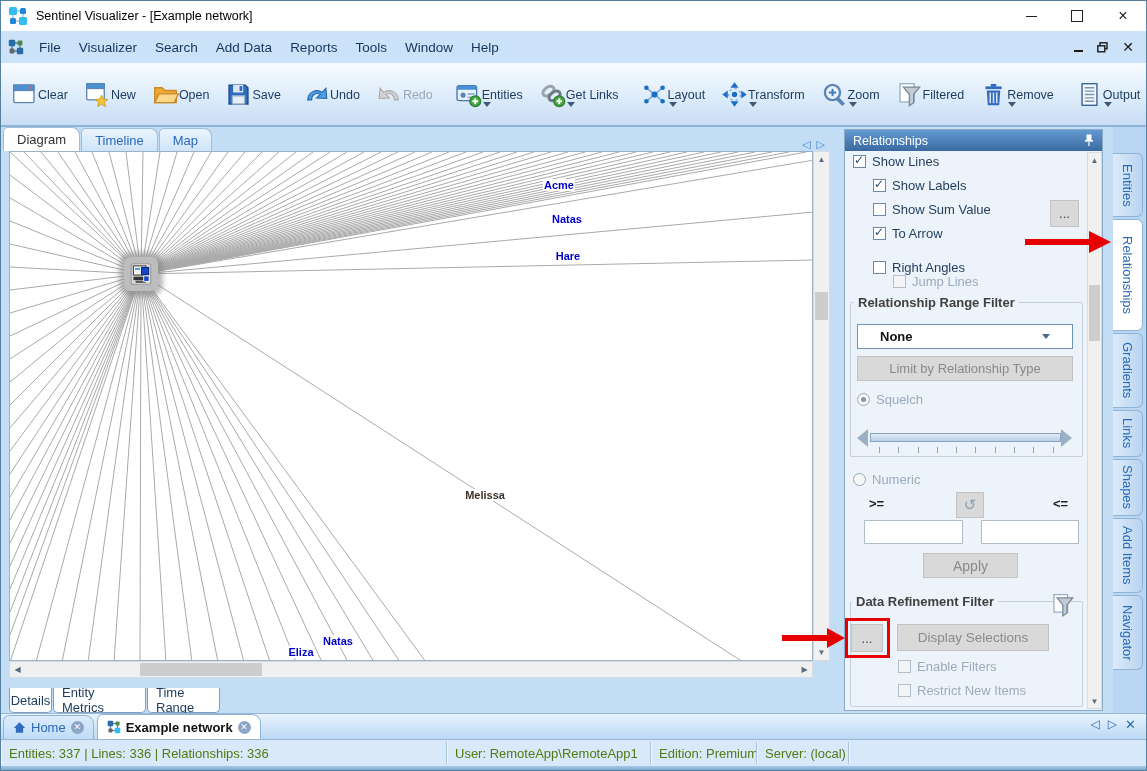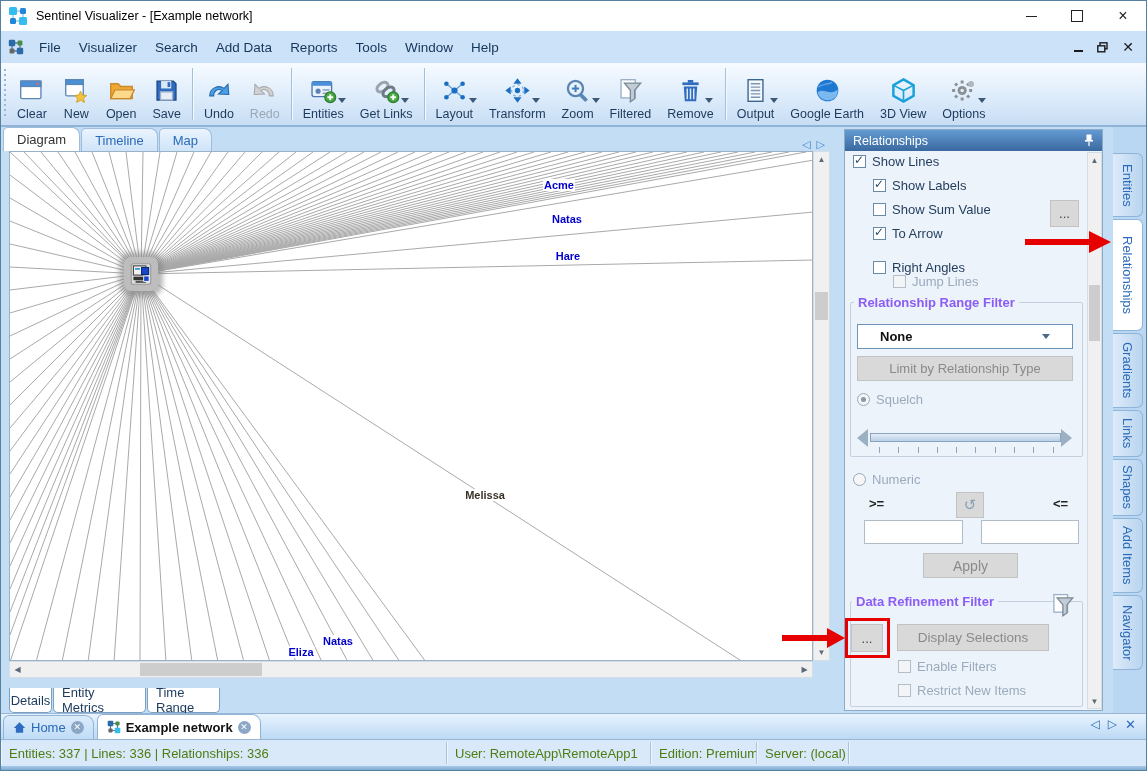--- a/index.html
+++ b/index.html
@@ -17,21 +17,21 @@
   #menubar{position:absolute;left:0;top:30px;width:100%;height:32px;background:#cbe2f9;display:flex;align-items:center;border-bottom:1px solid #aecbe8;}
   #menubar .appico{margin:0 6px 0 7px;display:flex;}
   .menu-item{padding:5px 9px;font-size:13.5px;color:#15355a;}
   #menubar .mdibtns{margin-left:auto;display:flex;align-items:center;gap:14px;margin-right:12px;}
   .mdibtn{display:flex;align-items:center;justify-content:center;color:#1a1a1a;}
   .mdi-min{width:9px;height:0;border-bottom:2px solid #1a1a1a;margin-top:8px;}
   .mdi-x{font-size:14px;font-weight:bold;line-height:14px;}
   
   #toolbar{position:absolute;left:0;top:62px;width:100%;height:64px;background:linear-gradient(#f7fbff,#ddecfb 55%,#c8ddf4);border-bottom:2px solid #8fb4d8;box-sizing:border-box;display:flex;align-items:stretch;}
   .grip{width:6px;margin:6px 1px;background:repeating-linear-gradient(#9ab6d0 0 2px,transparent 2px 5px);background-size:2px 100%;background-repeat:no-repeat;background-position:2px 0;}
-  .tbtn{display:flex;flex-direction:column;align-items:center;justify-content:flex-end;padding:4px 8px 4px;box-sizing:border-box;}
+  .tbtn{display:flex;flex-direction:row;align-items:center;justify-content:flex-end;padding:4px 8px 4px;box-sizing:border-box;}
   .tbtn .ic{position:relative;height:32px;display:flex;align-items:center;justify-content:center;}
   .tbtn .ic svg{width:27px;height:27px;}
   .tlabel{font-size:12.5px;color:#1b3a5c;white-space:nowrap;margin-top:1px;}
   .tbtn.disabled .tlabel{color:#9aa8b6;}
   .caret{position:absolute;right:-9px;bottom:3px;width:0;height:0;border-left:4px solid transparent;border-right:4px solid transparent;border-top:5px solid #3c5a78;}
   .tsep{width:1px;background:#a5c0da;box-shadow:1px 0 0 #f4f9fe;margin:5px 3px;}
   
   #mainbg{position:absolute;left:0;top:126px;width:100%;height:586px;background:#c3ddf5;}
   
   #viewtabs{position:absolute;left:2px;top:126px;width:830px;height:24px;display:flex;align-items:flex-end;}
@@ -54,21 +54,21 @@
   #panel-header .ptitle{color:#fff;font-size:12.5px;}
   #panel-header .pin{margin-left:auto;display:flex;}
   .prow{position:absolute;display:flex;align-items:center;gap:6px;font-size:13px;color:#243f5e;}
   .prow.dis{color:#9aabbd;}
   .cb{width:13px;height:13px;background:#fff;border:1px solid #6a8aa8;box-sizing:border-box;position:relative;flex:none;}
   .cb.checked::after{content:"✓";position:absolute;left:0px;top:-3px;font-size:12px;font-weight:bold;color:#2a4a6a;}
   .cb.dis{border-color:#b4bec8;background:#f2f4f6;}
   .radio{width:13px;height:13px;border-radius:50%;background:#f4f6f8;border:1px solid #9aa8b6;box-sizing:border-box;position:relative;flex:none;}
   .radio.checked::after{content:"";position:absolute;left:3px;top:3px;width:5px;height:5px;border-radius:50%;background:#8a98a6;}
   .gbox{position:absolute;border:1px solid #c5d0de;border-radius:2px;}
-  .gtitle{position:absolute;font-size:13px;font-weight:bold;color:#8b5cf6;background:#edf3fa;padding:0 4px;}
+  .gtitle{position:absolute;font-size:13px;font-weight:bold;color:#404040;background:#edf3fa;padding:0 4px;}
   .gbtn{position:absolute;background:#d9d9d9;border:1px solid #c2c2c2;color:#8a8a8a;font-size:13px;display:flex;align-items:center;justify-content:center;box-sizing:border-box;}
   .gbtn.dark{color:#444;}
   .dropdown{position:absolute;background:#fff;border:1px solid #7094b6;display:flex;align-items:center;box-sizing:border-box;padding:0 22px;font-size:13px;font-weight:bold;color:#111;}
   .dropdown .dd-caret{margin-left:auto;width:0;height:0;border-left:4px solid transparent;border-right:4px solid transparent;border-top:5px solid #4a6a8a;}
   .ptext{position:absolute;font-size:13px;font-weight:bold;color:#222;}
   .pinput{position:absolute;background:#fff;border:1px solid #b0bcc8;box-sizing:border-box;}
   .slider-arrow-l{position:absolute;width:0;height:0;border-top:9px solid transparent;border-bottom:9px solid transparent;border-right:11px solid #9cb0c4;}
   .slider-arrow-r{position:absolute;width:0;height:0;border-top:9px solid transparent;border-bottom:9px solid transparent;border-left:11px solid #9cb0c4;}
   .slider-groove{position:absolute;height:9px;background:linear-gradient(#e4edf6,#b8cfe8);border:1px solid #8aa4c0;box-sizing:border-box;}
   .slider-ticks{position:absolute;height:6px;background:repeating-linear-gradient(to right,#90a4ba 0 1px,transparent 1px 19.3px);}

